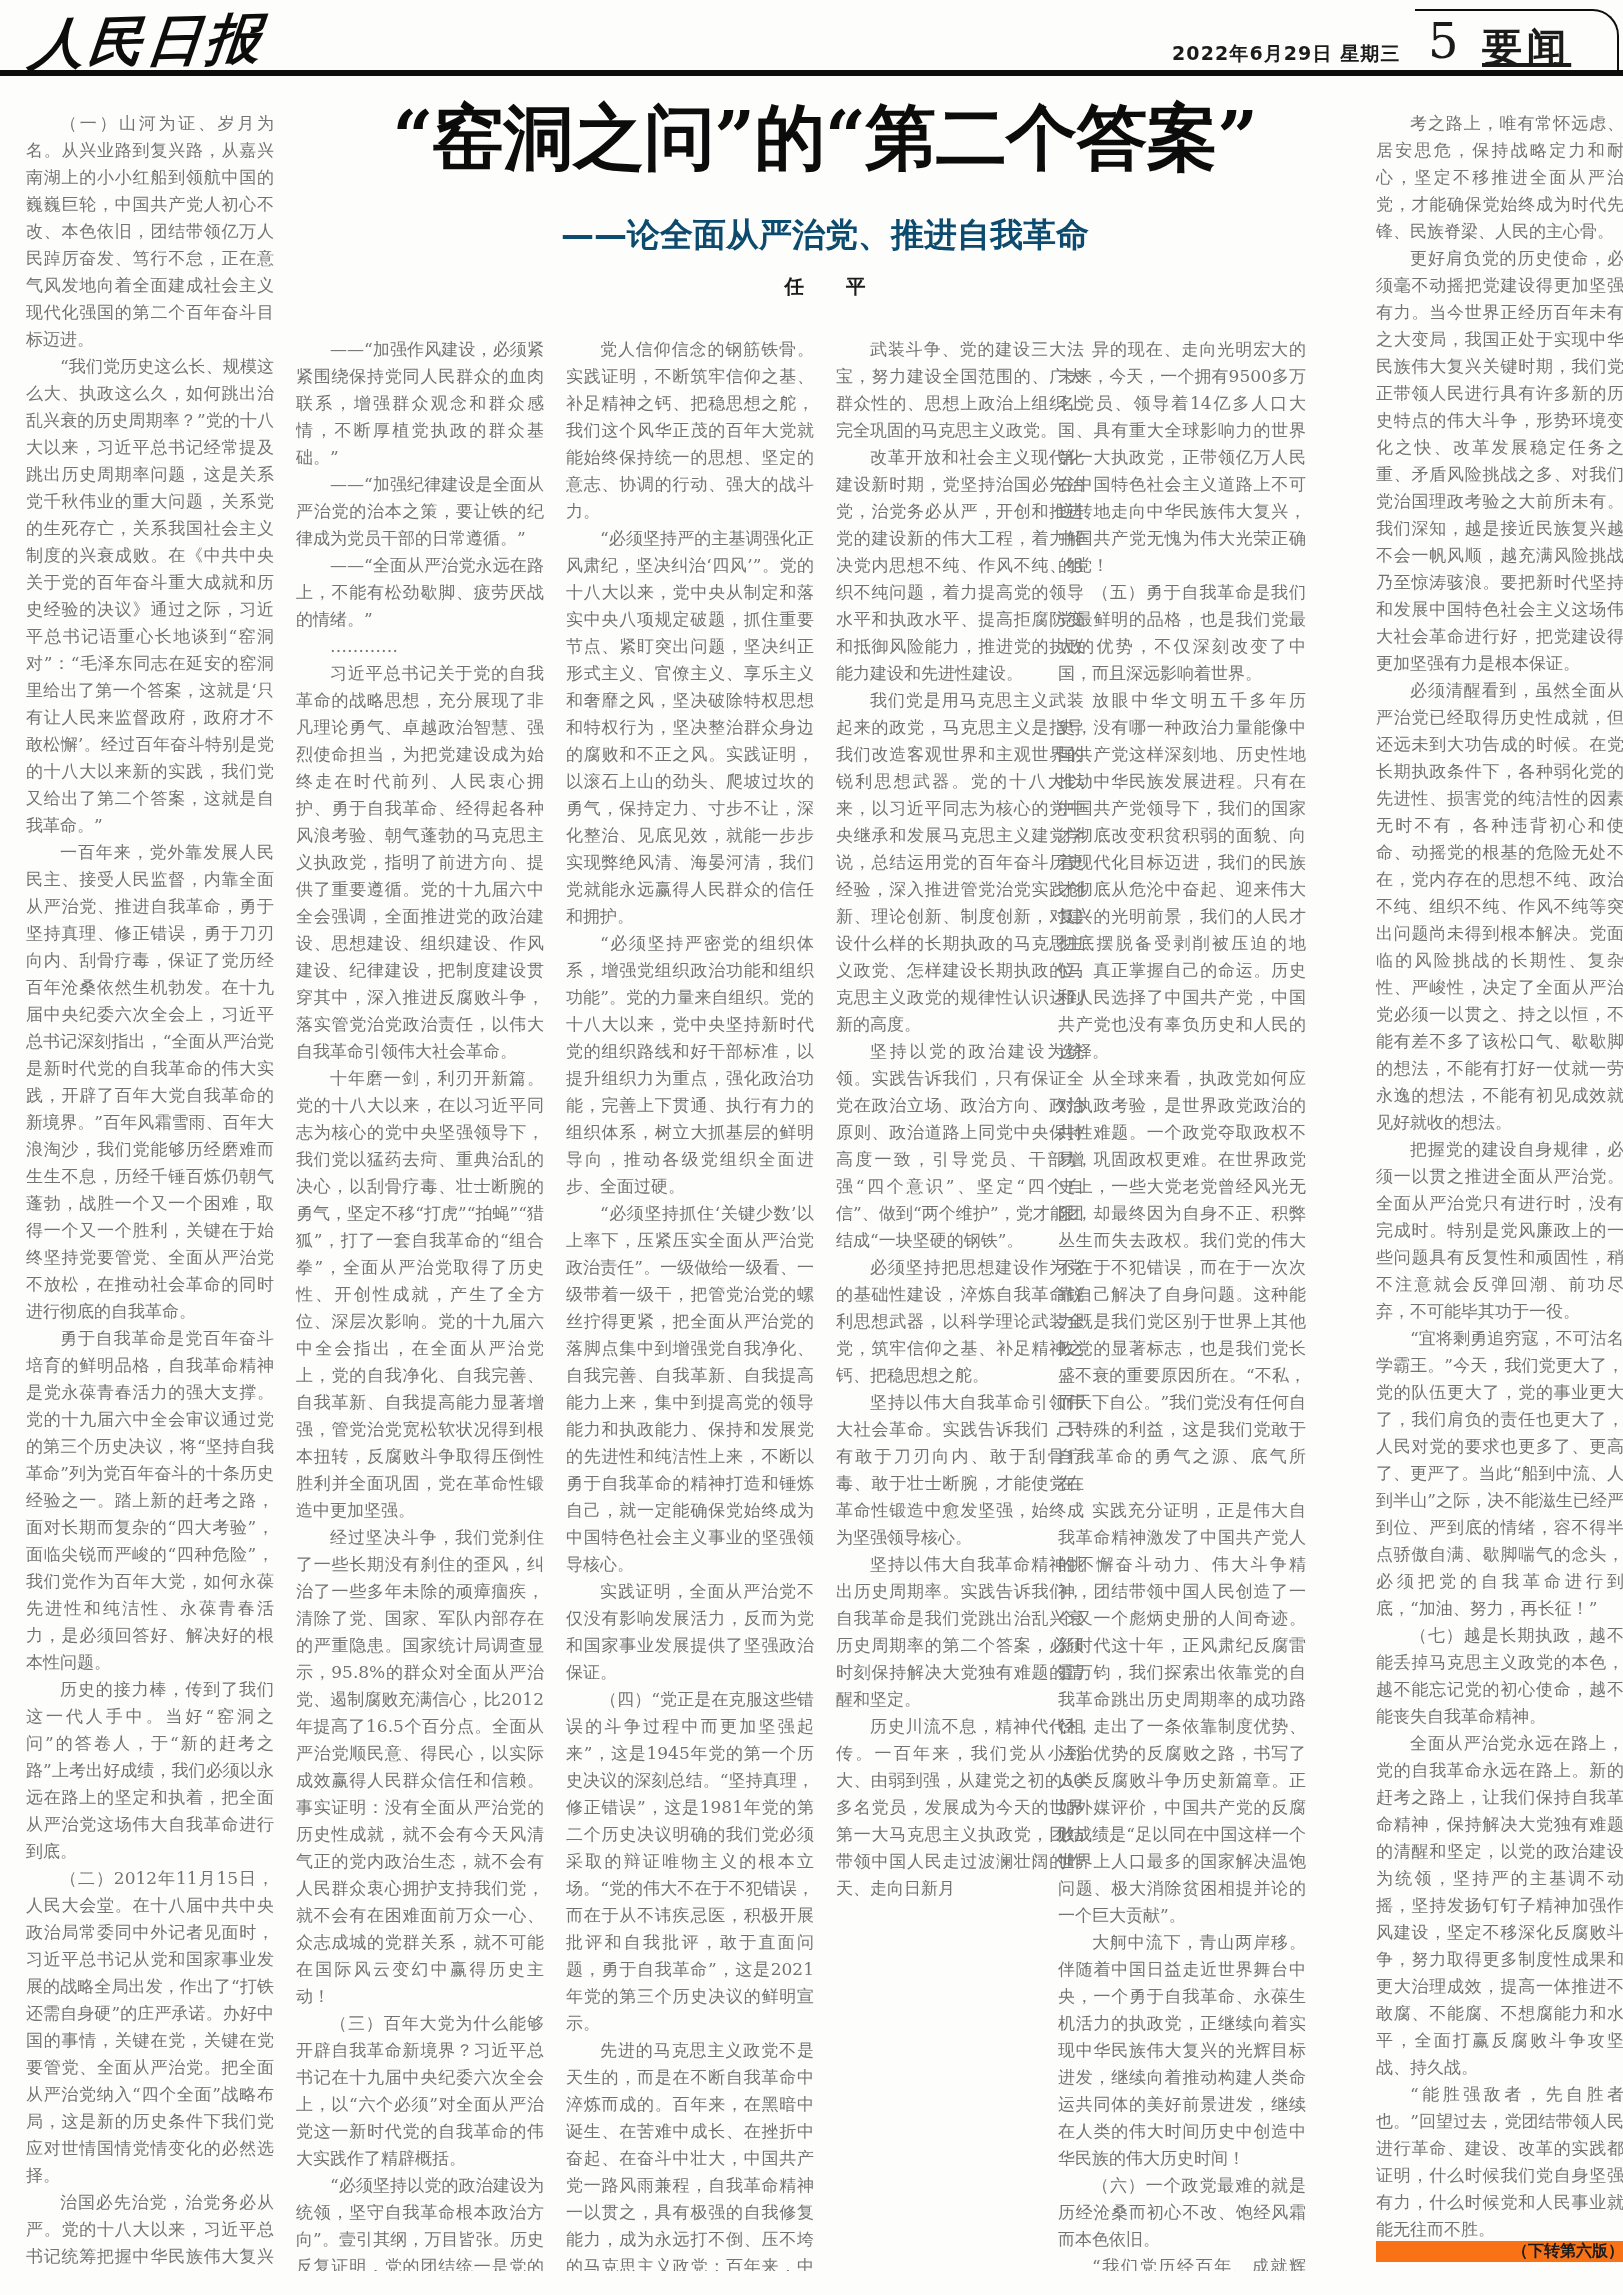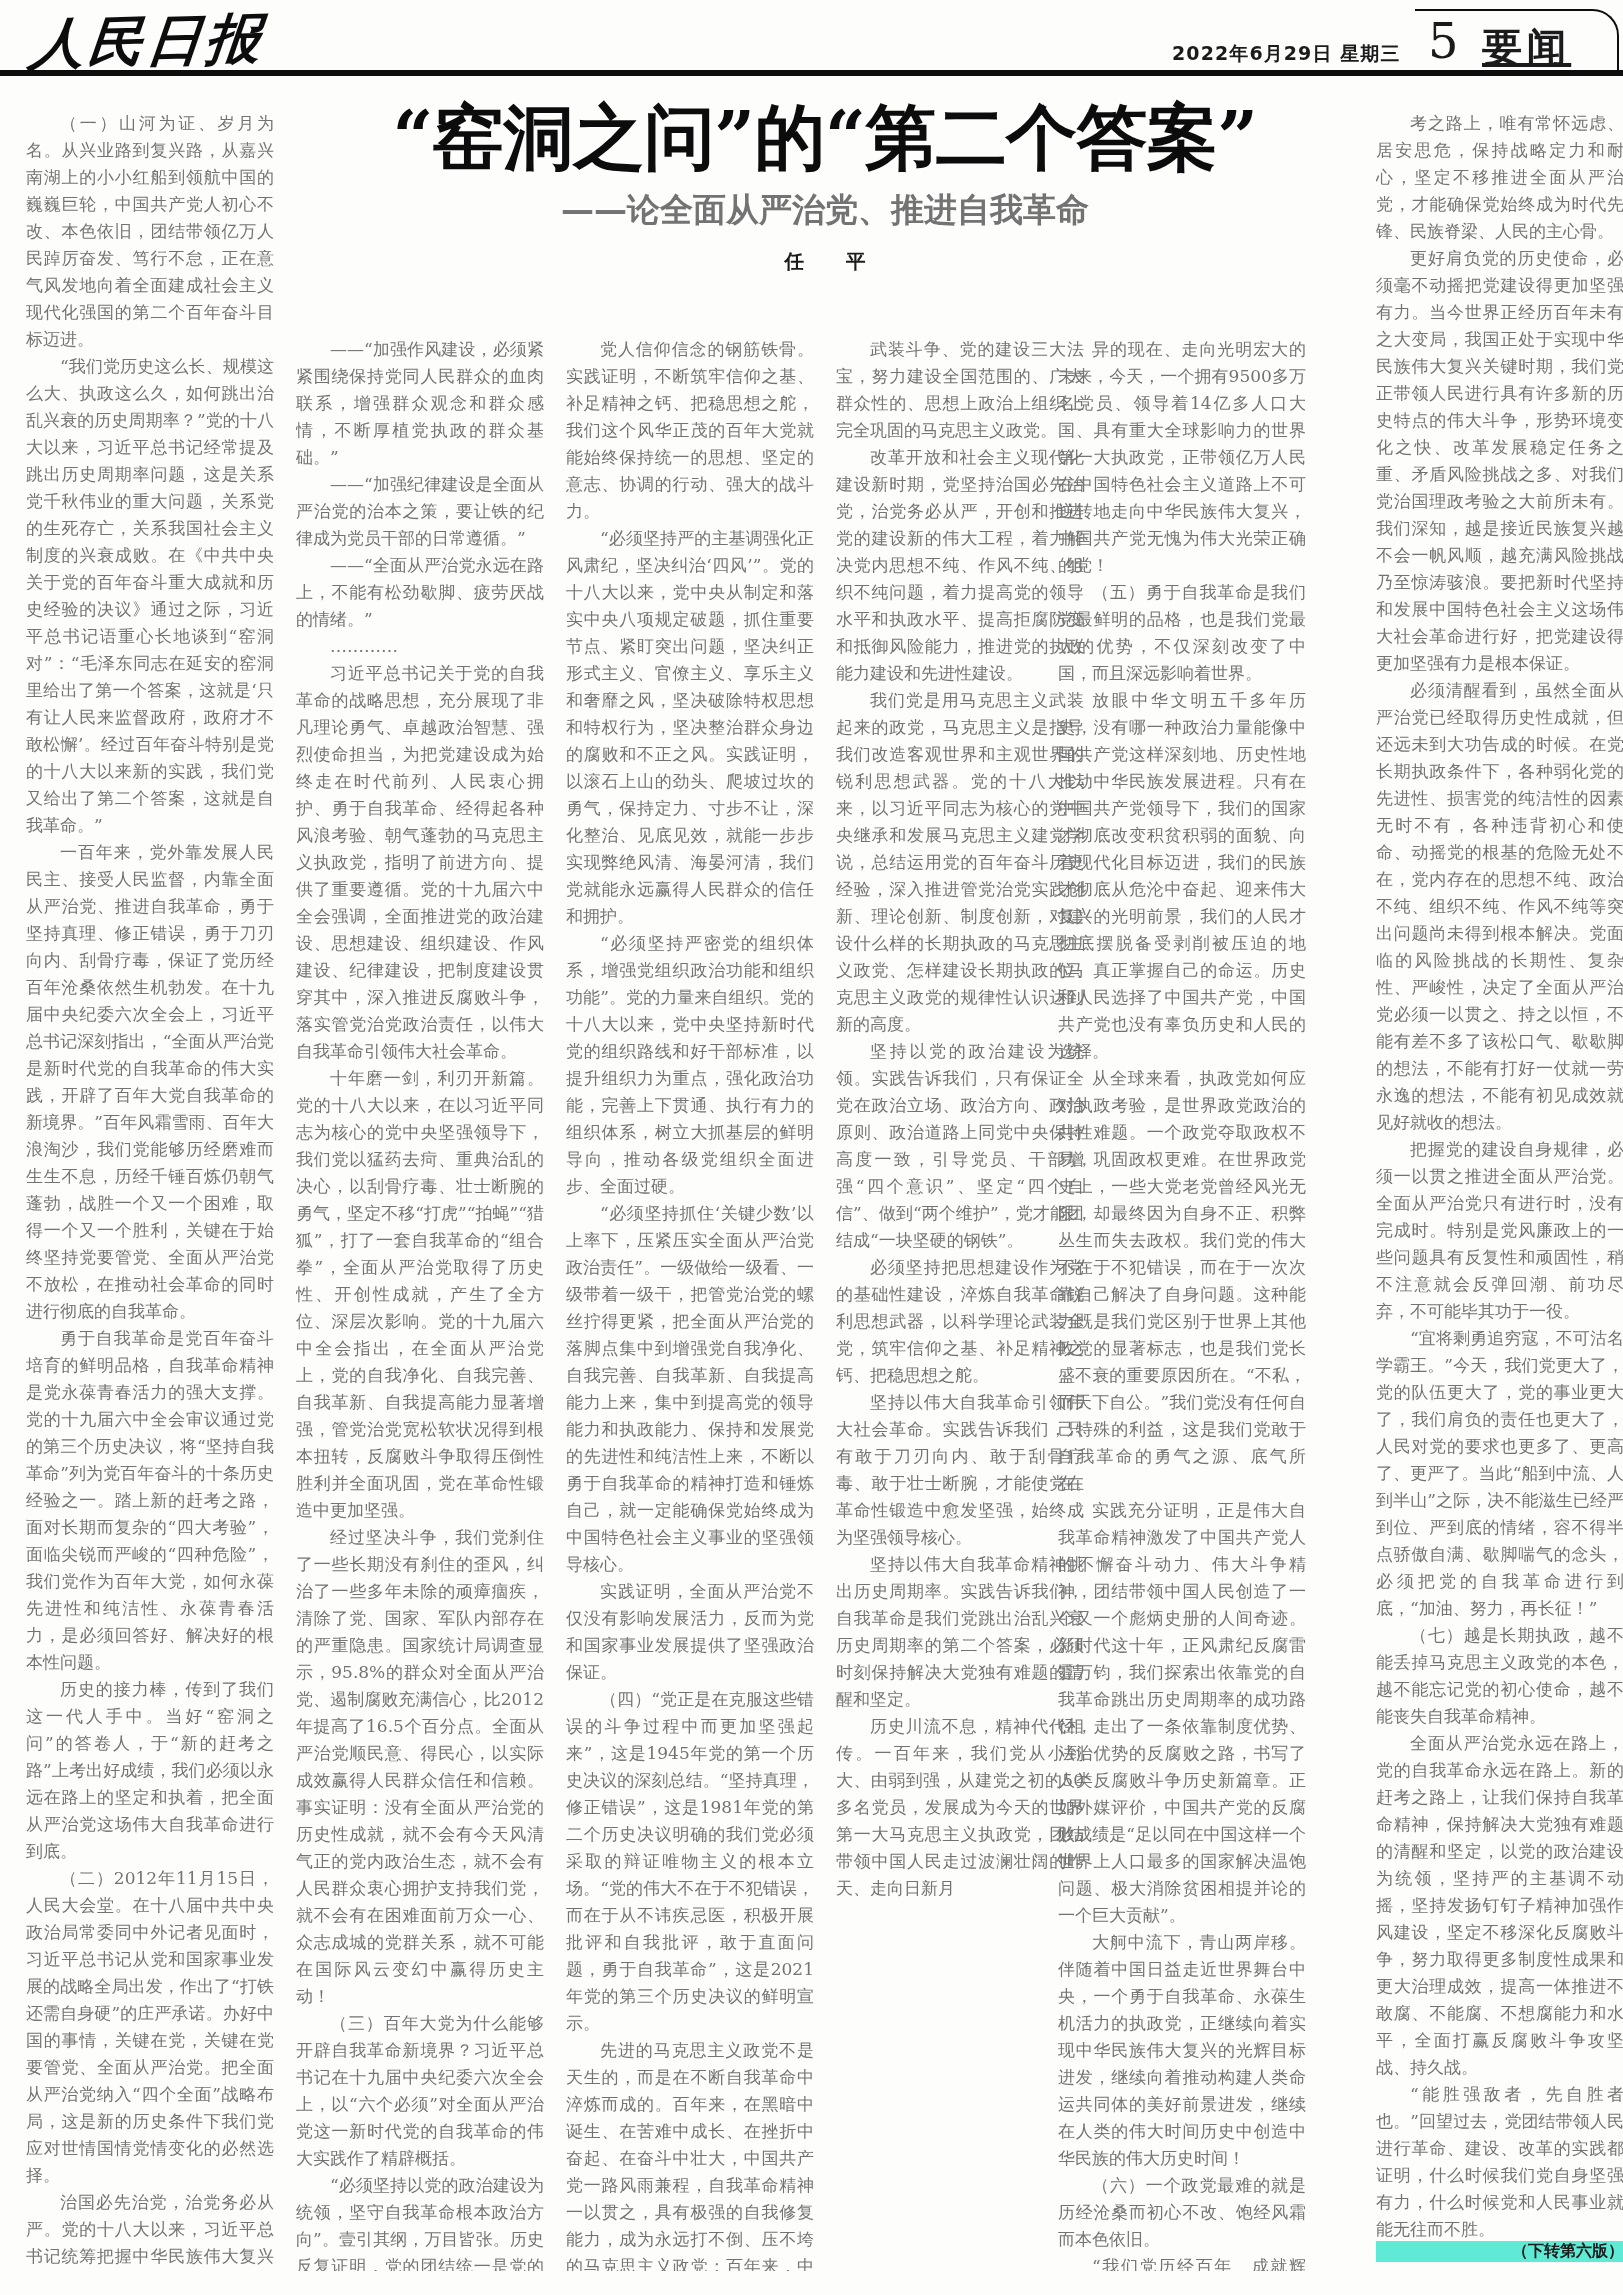--- a/index.html
+++ b/index.html
@@ -12,33 +12,33 @@
   #mast-date{position:absolute;left:1172px;top:41px;font-size:19px;font-weight:700;
              font-family:"DejaVu Sans","Liberation Sans",sans-serif;letter-spacing:1.1px;}
   #corner-frame{position:absolute;left:1415px;top:9.2px;width:202px;height:61px;
                 border-top:2.9px solid #0e0e0e;border-right:2.9px solid #0e0e0e;border-top-right-radius:26.4px;}
   #page-no{position:absolute;left:1428px;top:12.6px;font-size:48px;font-weight:500;}
   #section-name{position:absolute;left:1482px;top:19.5px;font-size:40px;font-weight:900;
                 font-family:"DejaVu Sans","Liberation Sans",sans-serif;letter-spacing:4.6px;text-decoration:underline;}
   
   #headline{position:absolute;left:296px;top:97px;width:1058px;text-align:center;}
   #title{font-size:71px;font-weight:900;letter-spacing:-0.6px;line-height:1.15;color:#0c0c0c;}
-  #subtitle{margin-top:9px;font-size:33px;font-weight:700;color:#737373;}
+  #subtitle{margin-top:34px;font-size:33px;font-weight:700;color:#0c4a6e;}
   #author{margin-top:15px;font-size:19.5px;font-weight:600;letter-spacing:0.9em;text-indent:0.9em;}
   
   .col{position:absolute;width:248px;overflow:hidden;text-align:justify;
        font-size:17px;line-height:27px;color:#737373;}
   .col p{margin:0;text-indent:2em;}
   #col1,#col6{top:110px;height:2162px;}
   #col1{left:26px;}  #col6{left:1376px;}
   #col2,#col3,#col4,#col5{top:336px;height:1935px;}
   #col2{left:296px;} #col3{left:566px;} #col4{left:836px;} #col5{left:1058px;}
   
   #continuation{position:absolute;left:1376px;top:2241px;width:248px;text-align:right;
-                font-size:16px;font-weight:900;background:#5eead4;
+                font-size:16px;font-weight:900;background:#f97316;
                 font-family:"DejaVu Sans","Liberation Sans",sans-serif;}
 </style>
 </head>
 <body>
 
 <div id="page">
 
   <div id="brand">人民日报</div>
   <div id="mast-date">2022年6月29日 星期三</div>
   <div id="corner-frame"></div>

